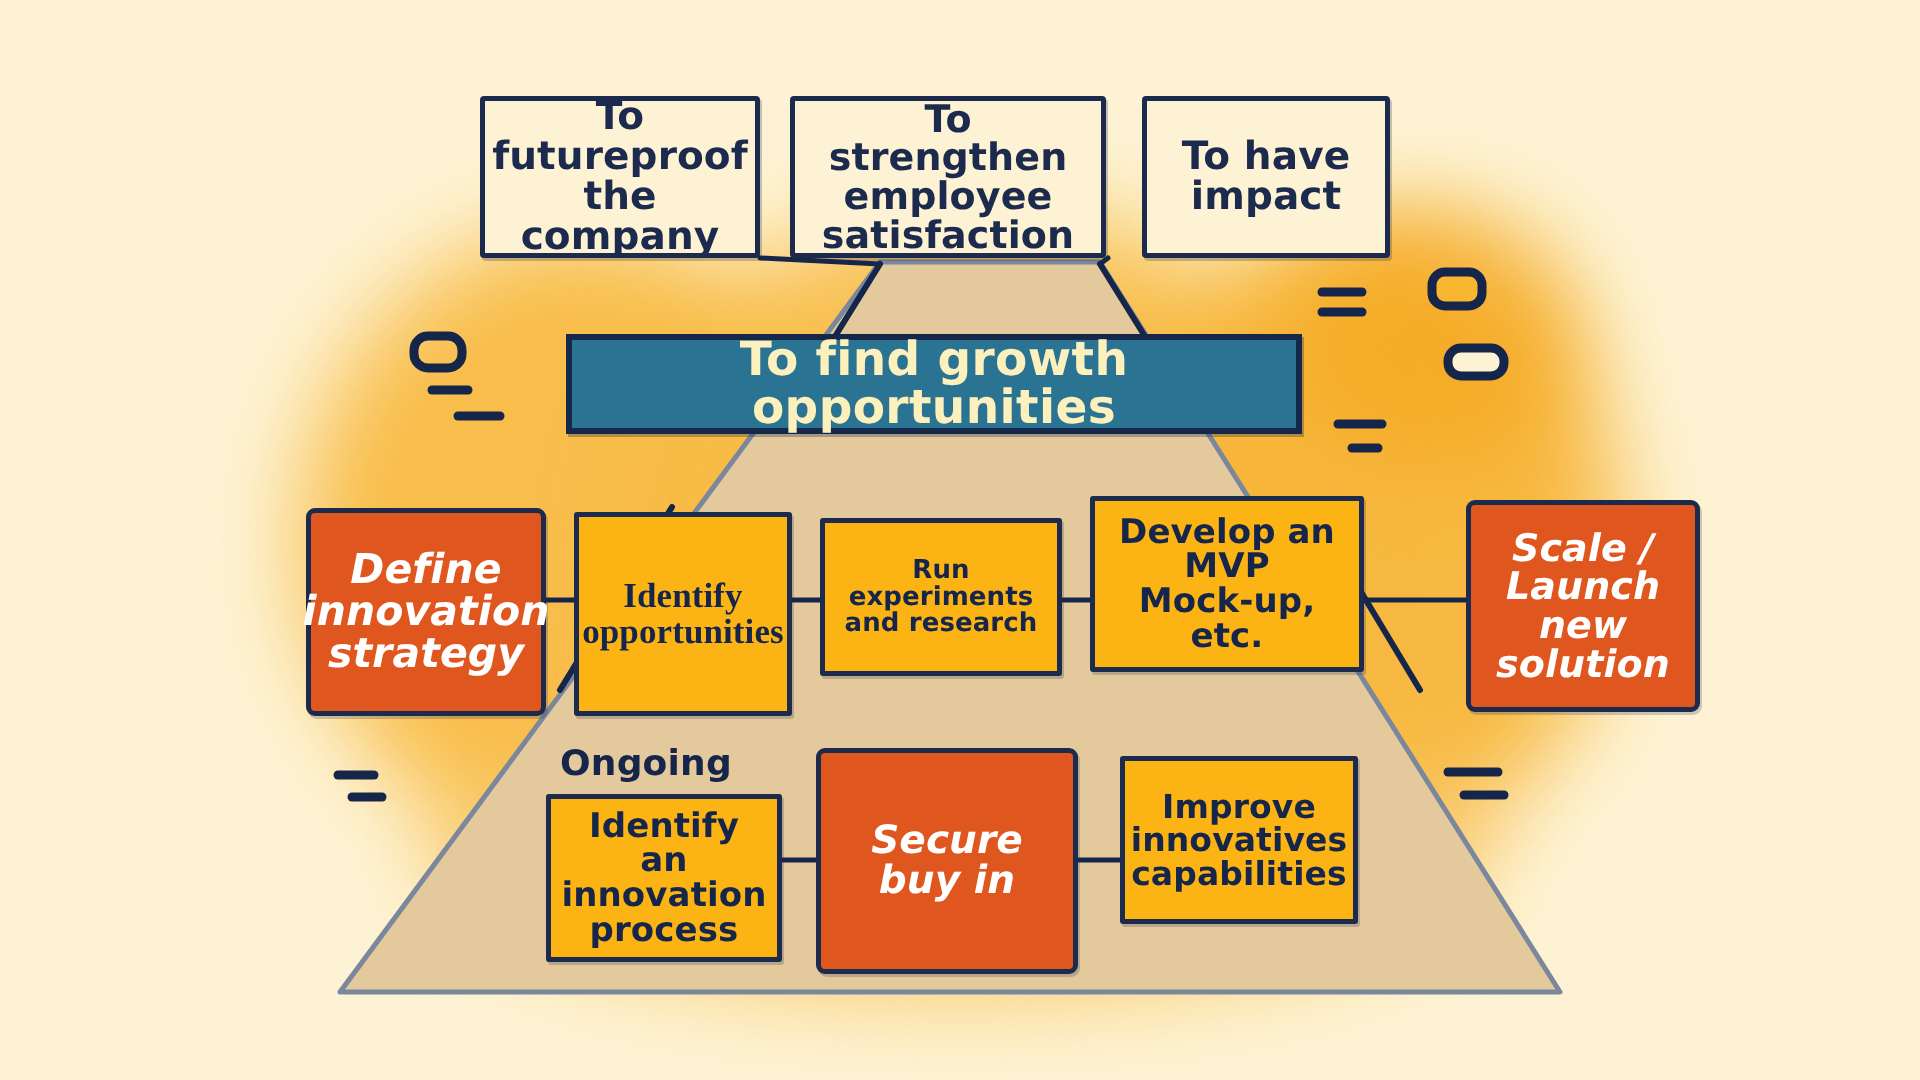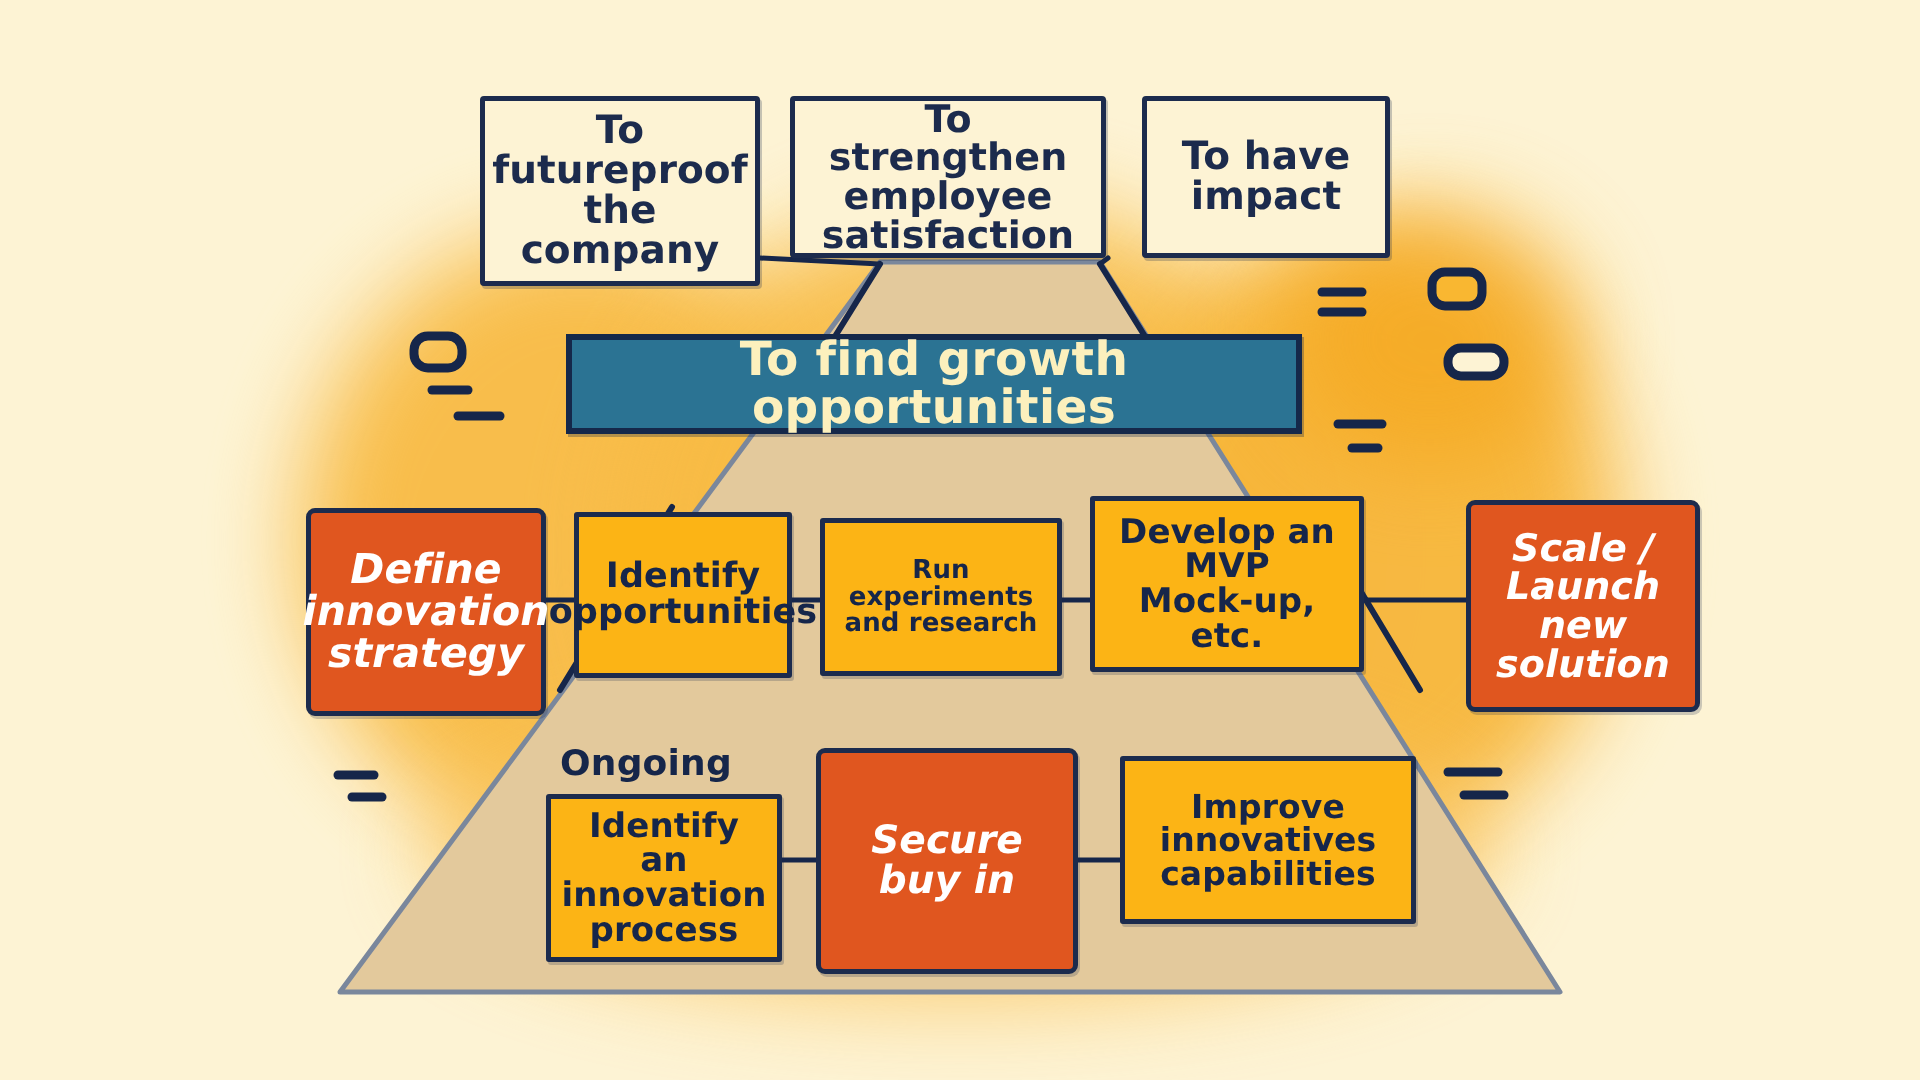--- a/index.html
+++ b/index.html
@@ -98,21 +98,21 @@
     <rect x="1432" y="272" width="50" height="34" rx="13" ry="13" fill="#f9b731" stroke="#16264a" stroke-width="9"></rect>
     <rect x="1448" y="348" width="56" height="28" rx="13" ry="13" fill="#fdf3d4" stroke="#16264a" stroke-width="9"></rect>
     <path d="M1322,292 L1362,292" stroke="#16264a" stroke-width="9" stroke-linecap="round"></path>
     <path d="M1322,312 L1362,312" stroke="#16264a" stroke-width="9" stroke-linecap="round"></path>
     <path d="M1338,424 L1382,424" stroke="#16264a" stroke-width="9" stroke-linecap="round"></path>
     <path d="M1352,448 L1378,448" stroke="#16264a" stroke-width="9" stroke-linecap="round"></path>
     <path d="M1448,772 L1498,772" stroke="#16264a" stroke-width="9" stroke-linecap="round"></path>
     <path d="M1464,795 L1504,795" stroke="#16264a" stroke-width="9" stroke-linecap="round"></path>
   </svg>
 
-  <div class="node goal" style="left:480px;top:96px;width:280px;height:190px;">
+  <div class="node goal" style="left:480px;top:96px;width:280px;height:162px;">
     <span>
       <span>To futureproof</span>
       <span>the company</span>
     </span>
   </div>
 
   <div class="node goal" style="left:790px;top:96px;width:316px;height:162px;font-size:38px;">
     <span>
       <span>To strengthen</span>
       <span>employee</span>
@@ -132,21 +132,21 @@
   </div>
 
   <div class="node orange" style="left:306px;top:508px;width:240px;height:208px;">
     <span>
       <span>Define</span>
       <span>innovation</span>
       <span>strategy</span>
     </span>
   </div>
 
-  <div class="node yellow" style="left:574px;top:512px;width:218px;height:166px;">
+  <div class="node yellow" style="left:574px;top:512px;width:218px;height:204px;font-family:Liberation Serif, serif;">
     <span>
       <span>Identify</span>
       <span>opportunities</span>
     </span>
   </div>
 
   <div class="node yellow" style="left:820px;top:518px;width:242px;height:158px;font-size:26px;">
     <span>
       <span>Run experiments</span>
       <span>and research</span>
@@ -180,21 +180,21 @@
     </span>
   </div>
 
   <div class="node orange" style="left:816px;top:748px;width:262px;height:226px;font-size:39px;">
     <span>
       <span>Secure</span>
       <span>buy in</span>
     </span>
   </div>
 
-  <div class="node yellow" style="left:1120px;top:756px;width:296px;height:168px;font-size:33px;">
+  <div class="node yellow" style="left:1120px;top:756px;width:238px;height:168px;font-size:33px;">
     <span>
       <span>Improve</span>
       <span>innovatives</span>
       <span>capabilities</span>
     </span>
   </div>
 
 </div>
 
 </body></html>

